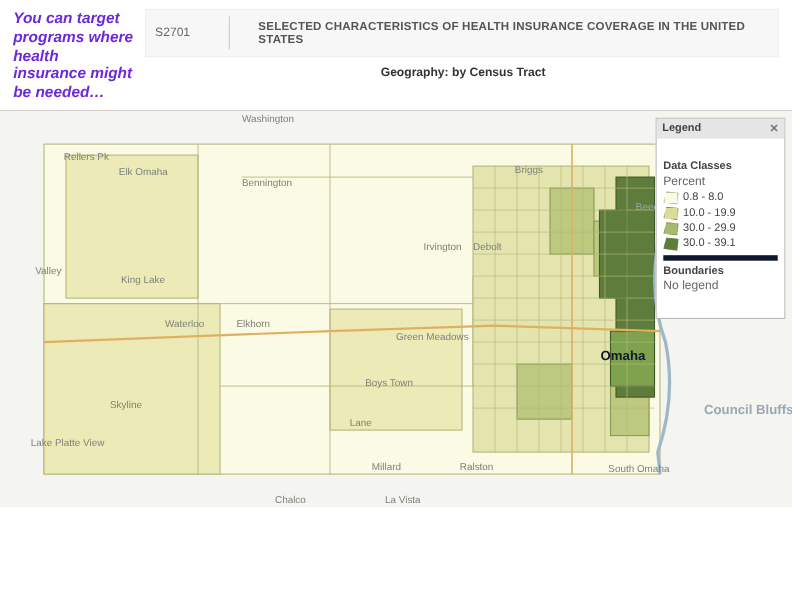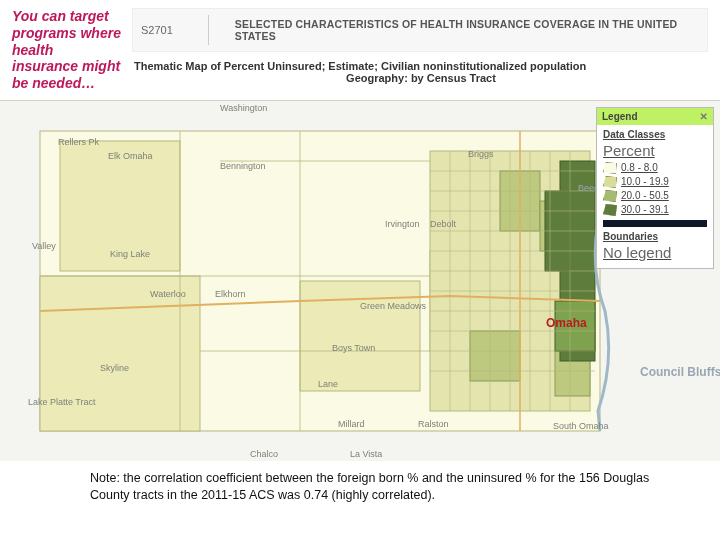--- a/index.html
+++ b/index.html
@@ -1,61 +1,60 @@
 <!DOCTYPE html>
 <html><head>
 <meta charset="utf-8">
 <style>
   * { box-sizing: border-box; margin: 0; padding: 0; }
   html, body { width: 720px; height: 540px; font-family: Arial, Helvetica, sans-serif; background: #fff; overflow: hidden; }
   .page { width: 720px; height: 540px; position: relative; }
   .top { display: flex; flex-direction: row; padding: 8px 12px 4px 12px; gap: 10px; }
-  .callout { width: 110px; font-style: italic; font-weight: 700; font-size: 14px; color: #be185d; line-height: 1.2; }
+  .callout { width: 110px; font-style: italic; font-weight: 700; font-size: 14px; color: #6d28d9; line-height: 1.2; }
   .header-block { flex: 1; }
   .hdr-row { display: flex; align-items: center; background: #f7f7f7; border: 1px solid #eee; padding: 6px 8px; font-size: 11px; color: #555; margin-bottom: 8px; }
   .hdr-code { width: 70px; color: #666; font-weight: 400; font-size: 11px; }
   .hdr-vbar { width: 1px; height: 30px; background: #ccc; margin-right: 10px; }
   .hdr-title { font-weight: 700; font-size: 10.5px; color: #555; letter-spacing: .2px; margin-left: 16px; }
   .hdr-sub { font-size: 10.5px; color: #555; }
   .subheads { font-size: 11px; color: #333; padding-left: 2px; }
   .subheads .l1 { font-weight: 700; }
   .subheads .l2 { font-weight: 700; text-align: center; }
   .map-wrap { position: relative; width: 720px; height: 360px; margin-top: 4px; background: #f4f5f1; border-top: 1px solid #d0d0c8; border-bottom: 1px solid #d0d0c8; }
   .map-svg { position: absolute; inset: 0; }
   .legend { position: absolute; top: 6px; right: 6px; width: 118px; background: #fff; border: 1px solid #bbb; font-size: 10px; color: #444; }
-  .legend-hdr { background: #bef264; padding: 3px 5px; font-weight: 700; display: flex; justify-content: space-between; align-items: center; }
+  .legend-hdr { background: #e5e5e5; padding: 3px 5px; font-weight: 700; display: flex; justify-content: space-between; align-items: center; }
   .legend-close { font-weight: 700; color: #777; }
-  .legend-sec { padding: 4px 6px; text-decoration: underline; }
+  .legend-sec { padding: 20px 6px; }
   .legend-subtitle { font-weight: 700; margin-bottom: 2px; }
-  .legend-sublabel { font-size: 15px; color: #666; margin-bottom: 3px; }
+  .legend-sublabel { font-size: 11px; color: #666; margin-bottom: 3px; }
   .legend-item { display: flex; align-items: center; gap: 4px; margin: 2px 0; }
   .legend-poly { width: 14px; height: 12px; clip-path: polygon(20% 0, 100% 10%, 90% 100%, 0 85%); border: 1px solid #7a8a4a; }
-  .legend-bound { border-top: 7px solid #0f172a; padding-top: 4px; margin-top: 4px; }
+  .legend-bound { border-top: 5px solid #0f172a; padding-top: 4px; margin-top: 4px; }
   .place-label { position: absolute; font-size: 9px; color: #7d8279; pointer-events: none; white-space: nowrap; }
-  .place-label.big { font-size: 12px; font-weight: 600; color: #b91c1c; }
+  .place-label.big { font-size: 12px; font-weight: 600; color: #0f172a; }
   .place-label.alt { color: #9aa7b2; }
   .footnote { padding: 10px 60px 0 90px; font-size: 12.5px; color: #111; line-height: 1.35; }
 </style>
 </head>
 <body>
 <div class="page">
 
   <div class="top">
     <div class="callout">You can target programs where health insurance might be needed…</div>
 
     <div class="header-block">
       <div class="hdr-row">
         <div class="hdr-code">S2701</div>
         <div class="hdr-vbar"></div>
         <div>
           <div class="hdr-title">SELECTED CHARACTERISTICS OF HEALTH INSURANCE COVERAGE IN THE UNITED STATES</div>
         </div>
       </div>
       <div class="subheads">
-        <div class="l1">Thematic Map of Percent Uninsured; Estimate; Civilian noninstitutionalized population</div>
         <div class="l2">Geography: by Census Tract</div>
       </div>
     </div>
   </div>
 
   <div class="map-wrap">
     <svg class="map-svg" viewBox="0 0 720 360">
 
       <rect x="0" y="0" width="720" height="360" fill="#f4f5f1"></rect>
 
@@ -123,21 +122,21 @@
     <div class="place-label" style="left:110px; top:148px;">King Lake</div>
     <div class="place-label" style="left:385px; top:118px;">Irvington</div>
     <div class="place-label" style="left:430px; top:118px;">Debolt</div>
     <div class="place-label" style="left:150px; top:188px;">Waterloo</div>
     <div class="place-label" style="left:215px; top:188px;">Elkhorn</div>
     <div class="place-label" style="left:318px; top:200px;margin-left:42px;">Green Meadows</div>
     <div class="place-label big" style="left:546px; top:215px;">Omaha</div>
     <div class="place-label" style="left:332px; top:242px;">Boys Town</div>
     <div class="place-label" style="left:100px; top:262px;">Skyline</div>
     <div class="place-label" style="left:318px; top:278px;">Lane</div>
-    <div class="place-label" style="left:28px; top:296px;">Lake Platte Tract</div>
+    <div class="place-label" style="left:28px; top:296px;">Lake Platte View</div>
     <div class="place-label" style="left:338px; top:318px;">Millard</div>
     <div class="place-label" style="left:418px; top:318px;">Ralston</div>
     <div class="place-label" style="left:250px; top:348px;">Chalco</div>
     <div class="place-label" style="left:350px; top:348px;">La Vista</div>
     <div class="place-label" style="left:553px; top:320px;">South Omaha</div>
     <div class="place-label alt" style="left:606px; top:148px;">Carter Lake</div>
     <div class="place-label alt big" style="left:640px; top:228px;margin-top:36px;">Council Bluffs</div>
     <div class="place-label alt" style="left:550px; top:82px;padding-left:28px;">Beechwood</div>
 
     <div class="legend">
@@ -151,28 +150,27 @@
         <div class="legend-item">
           <span class="legend-poly" style="background:#fbfae4"></span>
           <span>0.8 - 8.0</span>
         </div>
         <div class="legend-item">
           <span class="legend-poly" style="background:#d9dd9a"></span>
           <span>10.0 - 19.9</span>
         </div>
         <div class="legend-item">
           <span class="legend-poly" style="background:#a6bb6f"></span>
-          <span>20.0 - 50.5</span>
+          <span>30.0 - 29.9</span>
         </div>
         <div class="legend-item">
           <span class="legend-poly" style="background:#5e7c3c"></span>
           <span>30.0 - 39.1</span>
         </div>
         <div class="legend-bound">
           <div class="legend-subtitle">Boundaries</div>
           <div class="legend-sublabel">No legend</div>
         </div>
       </div>
     </div>
   </div>
 
-  <div class="footnote">Note: the correlation coefficient between the foreign born % and the uninsured % for the 156 Douglas County tracts in the 2011-15 ACS was 0.74 (highly correlated).</div>
 </div>
 
 </body></html>

